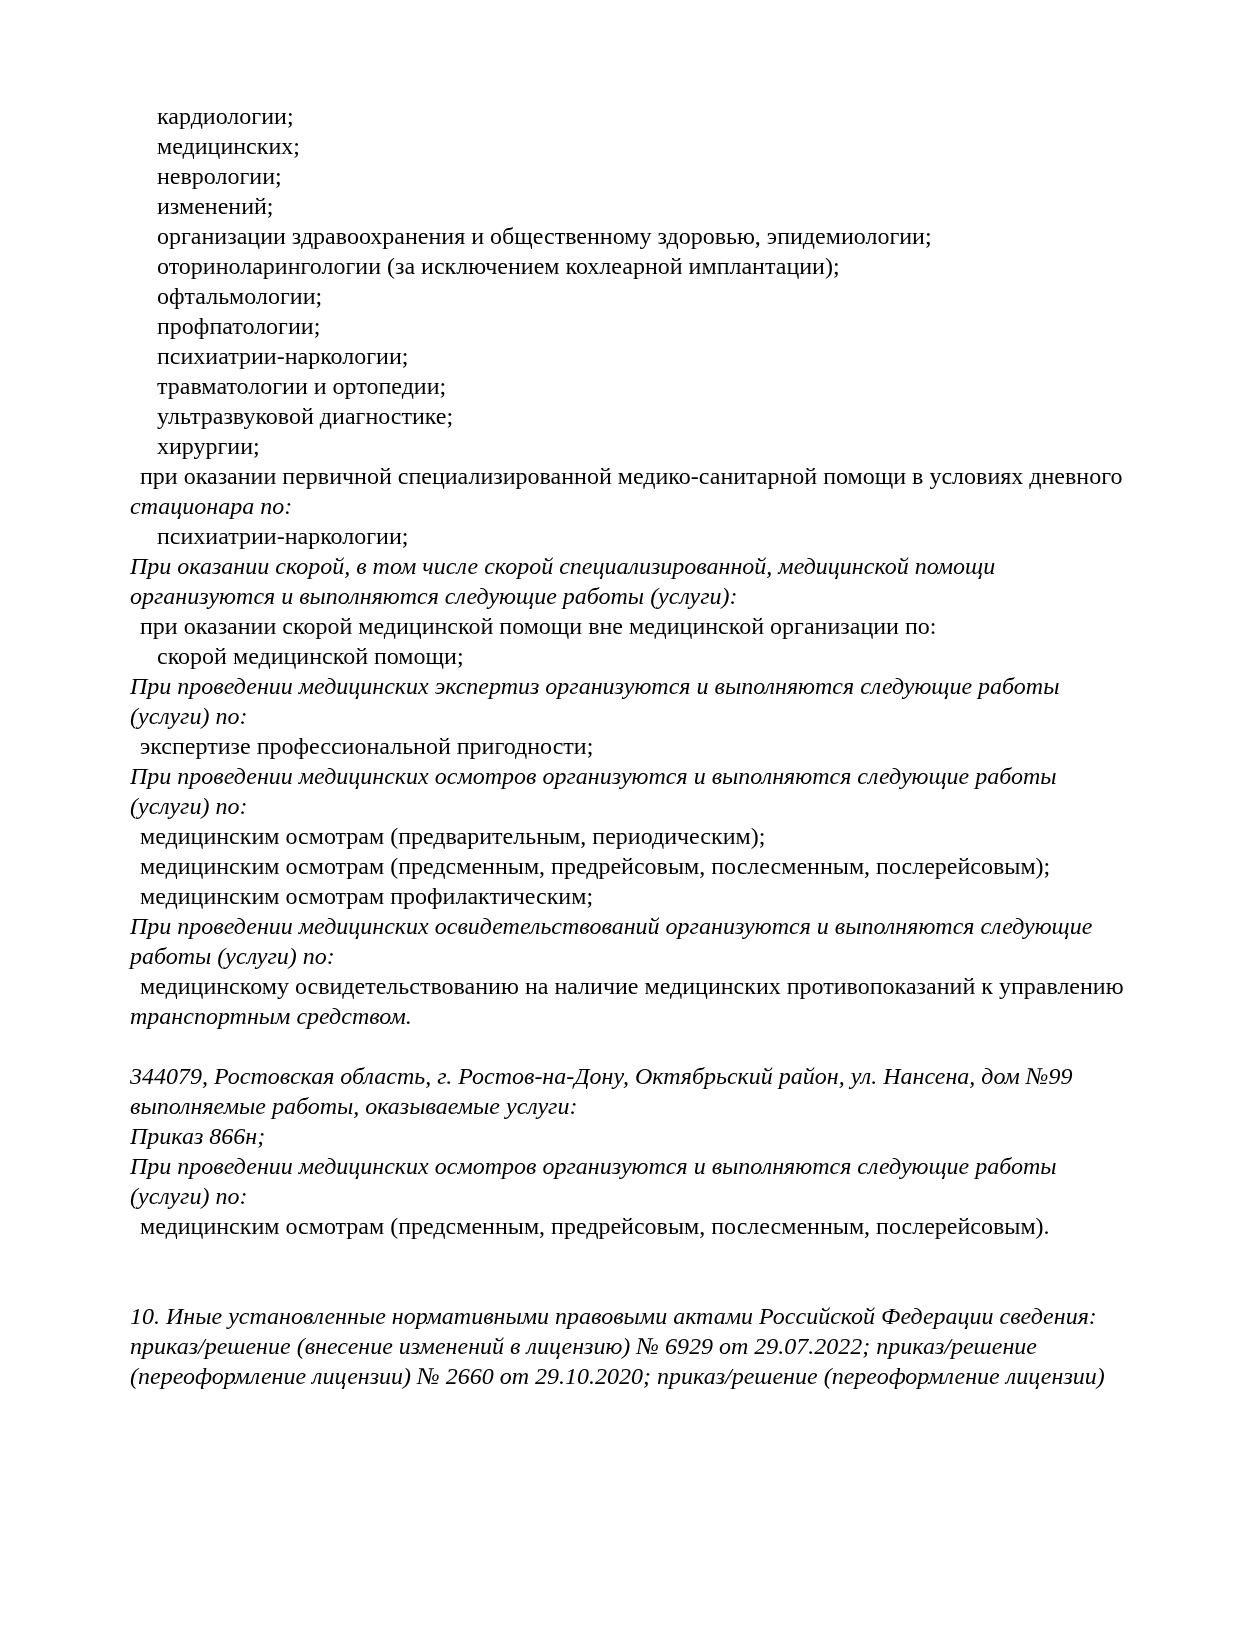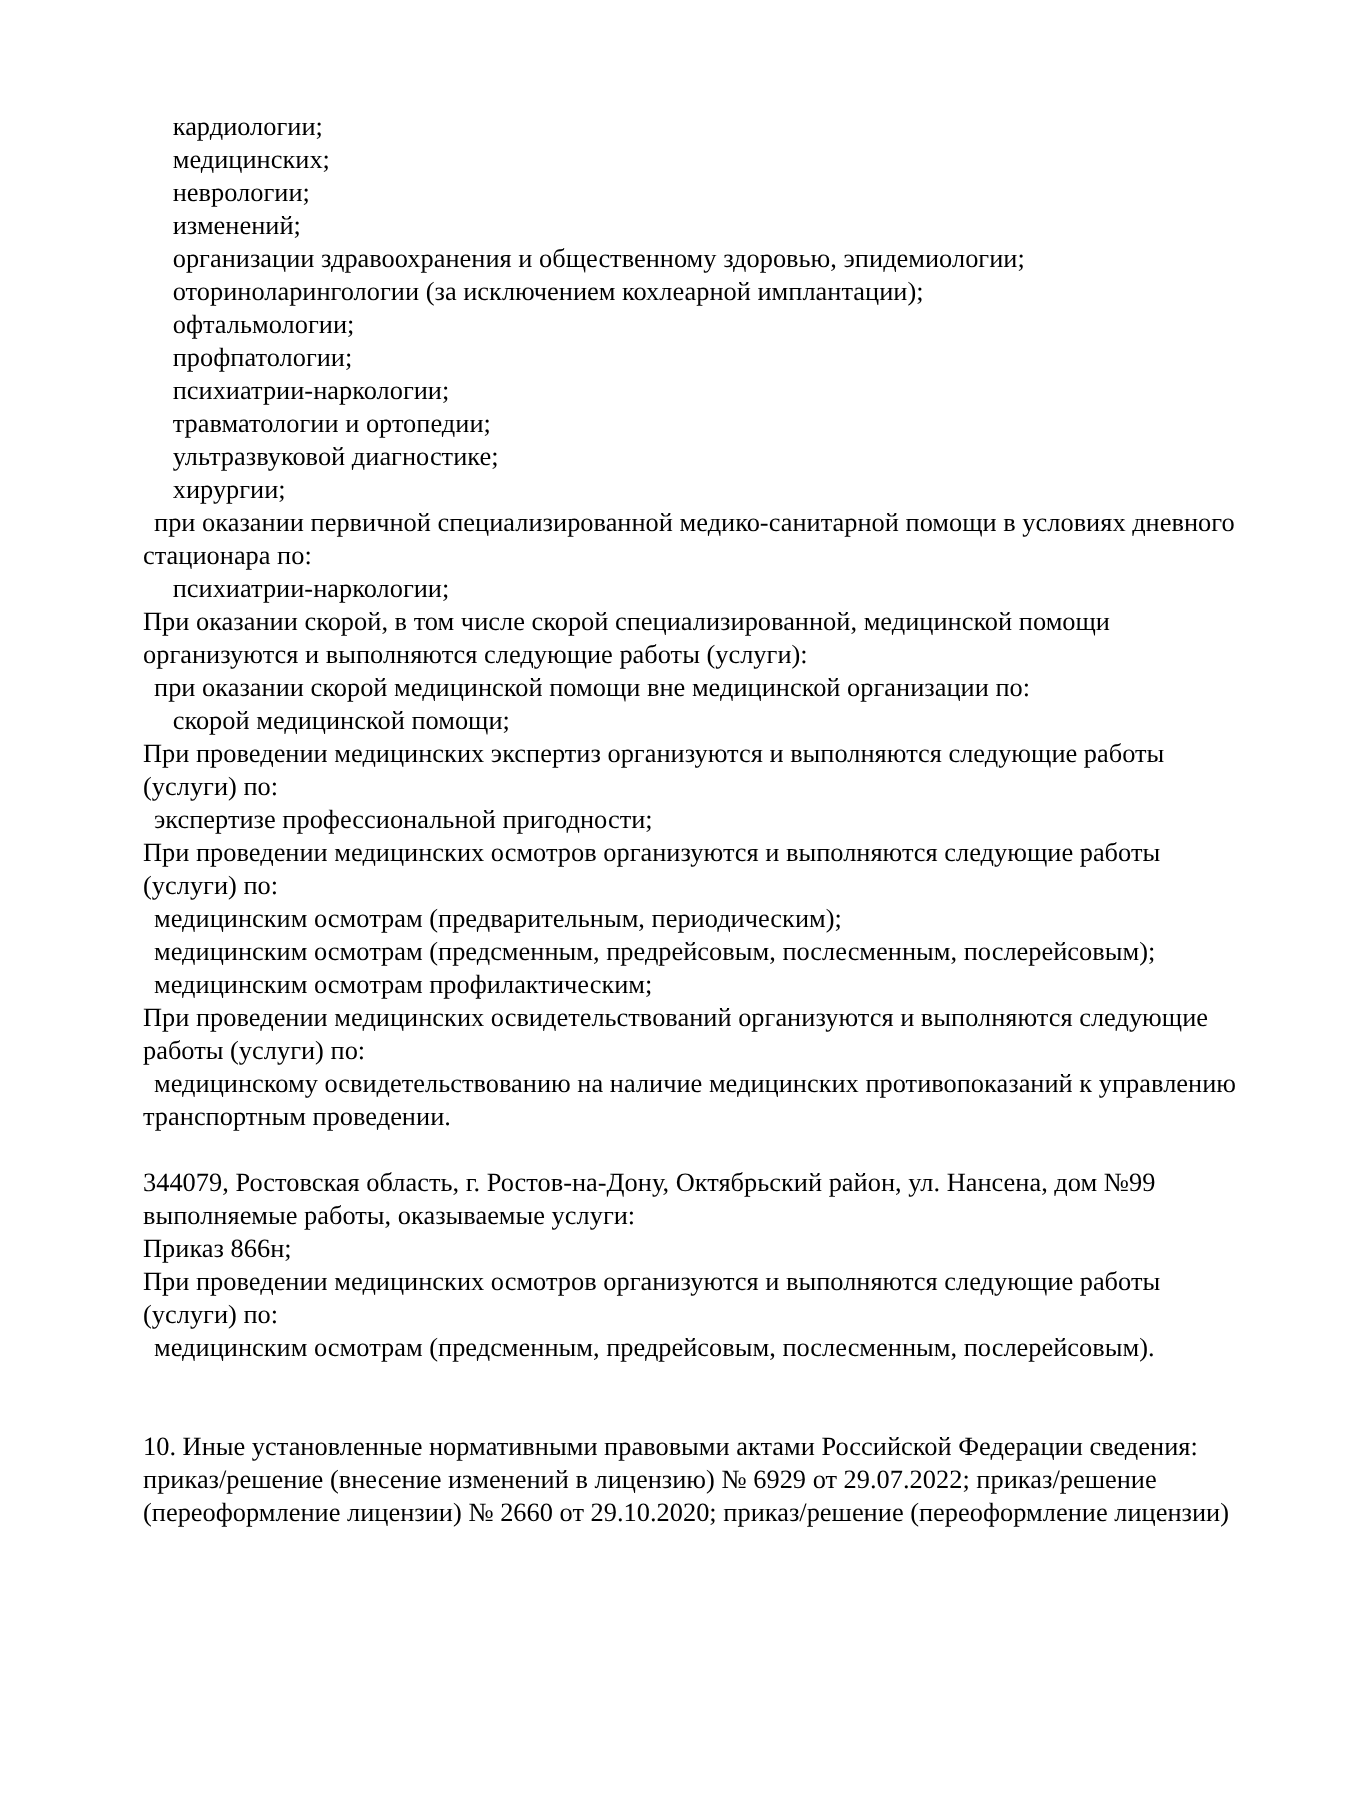--- a/index.html
+++ b/index.html
@@ -23,21 +23,21 @@
   .text-block {
     position: absolute;
     left: 130px;
     top: 101px;
     width: 1066px;
   }
   .line {
     height: 30px;
     white-space: pre;
   }
-  .indent-0 { padding-left: 0; }
+  .indent-0 { padding-left: 0; font-style: italic; }
   .indent-1 { padding-left: 10px; }
   .indent-2 { padding-left: 27px; }
 </style>
 </head>
 <body style="background: rgb(255, 255, 255);">
 
 <div class="page" style="background: rgb(255, 255, 255); color: rgb(0, 0, 0);">
   <div class="text-block">
       <div class="line indent-2">кардиологии;</div>
       <div class="line indent-2">медицинских;</div>
@@ -62,21 +62,21 @@
       <div class="line indent-0">(услуги) по:</div>
       <div class="line indent-1">экспертизе профессиональной пригодности;</div>
       <div class="line indent-0">При проведении медицинских осмотров организуются и выполняются следующие работы</div>
       <div class="line indent-0">(услуги) по:</div>
       <div class="line indent-1">медицинским осмотрам (предварительным, периодическим);</div>
       <div class="line indent-1">медицинским осмотрам (предсменным, предрейсовым, послесменным, послерейсовым);</div>
       <div class="line indent-1">медицинским осмотрам профилактическим;</div>
       <div class="line indent-0">При проведении медицинских освидетельствований организуются и выполняются следующие</div>
       <div class="line indent-0">работы (услуги) по:</div>
       <div class="line indent-1">медицинскому освидетельствованию на наличие медицинских противопоказаний к управлению</div>
-      <div class="line indent-0">транспортным проведении.</div>
+      <div class="line indent-0">транспортным средством.</div>
       <div class="line indent-0"></div>
       <div class="line indent-0">344079, Ростовская область, г. Ростов-на-Дону, Октябрьский район, ул. Нансена, дом №99</div>
       <div class="line indent-0">выполняемые работы, оказываемые услуги:</div>
       <div class="line indent-0">Приказ 866н;</div>
       <div class="line indent-0">При проведении медицинских осмотров организуются и выполняются следующие работы</div>
       <div class="line indent-0">(услуги) по:</div>
       <div class="line indent-1">медицинским осмотрам (предсменным, предрейсовым, послесменным, послерейсовым).</div>
       <div class="line indent-0"></div>
       <div class="line indent-0"></div>
       <div class="line indent-0">10. Иные установленные нормативными правовыми актами Российской Федерации сведения:</div>

